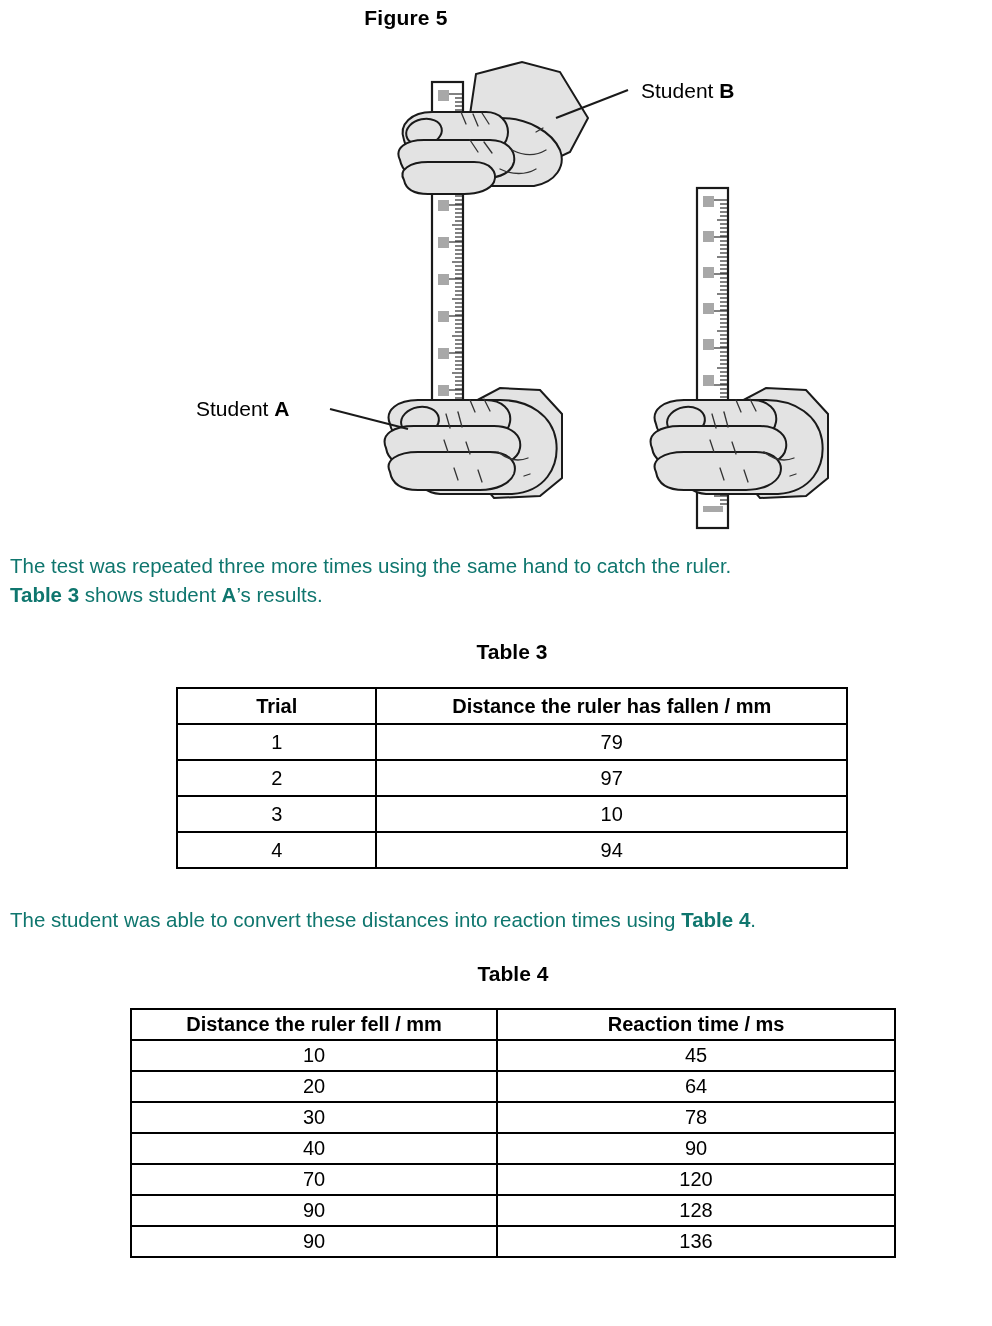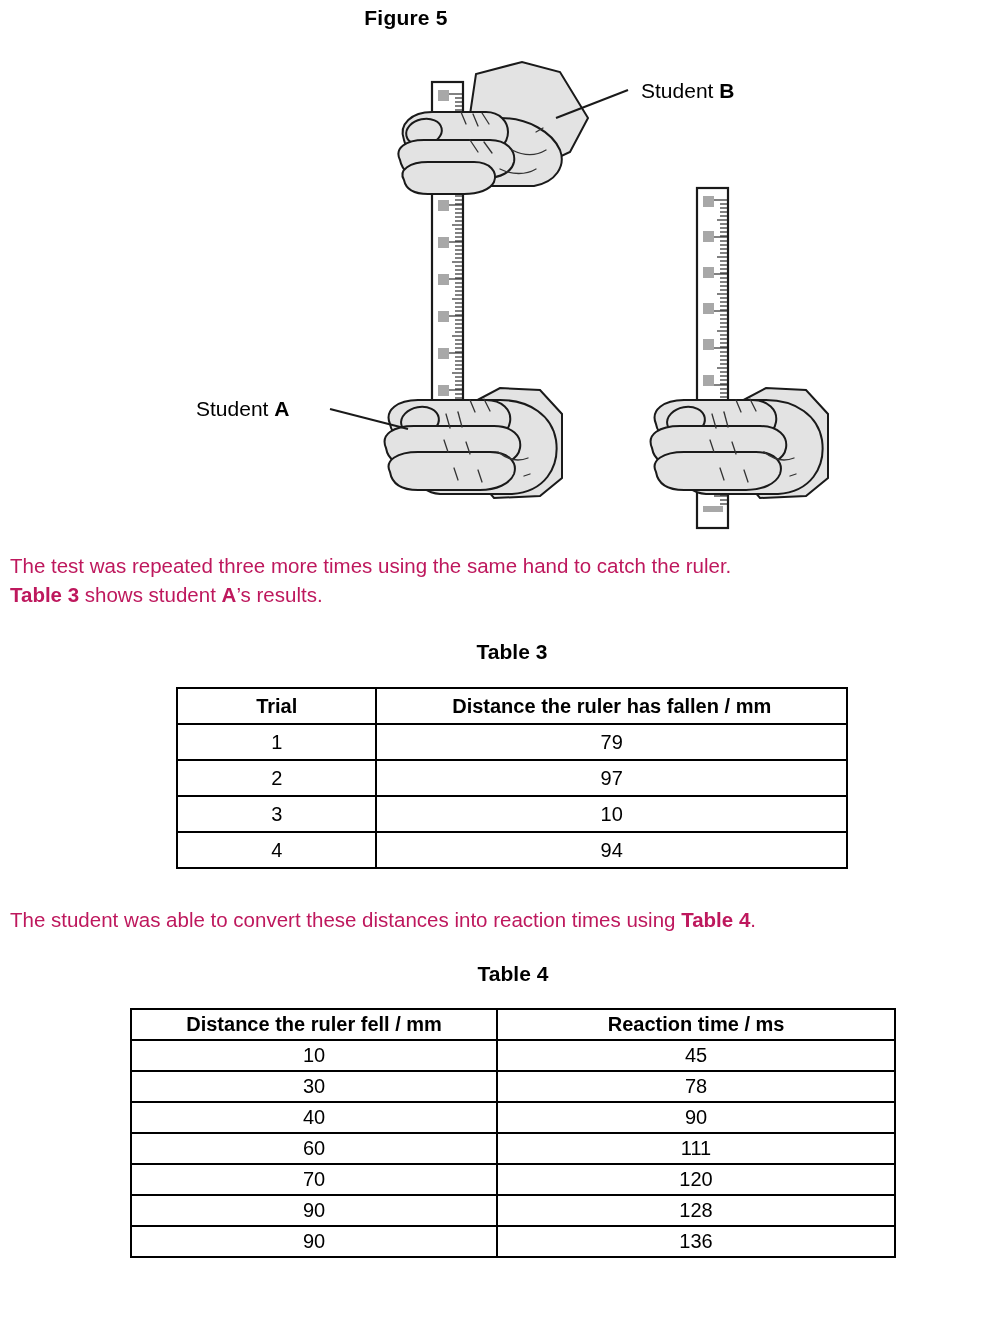--- a/index.html
+++ b/index.html
@@ -47,21 +47,21 @@
   .callout-label .bold {
     font-weight: bold;
   }
 
   
   .para {
     position: absolute;
     left: 10px;
     font-size: 20.5px;
     line-height: 29px;
-    color: #be185d;
+    color: #0f766e;
   }
   #para-1 { top: 551px; width: 960px; }
   #para-2 { top: 905px; width: 975px; }
   .para b { font-weight: bold; }
 
   
   .table-caption {
     position: absolute;
     font-size: 21px;
     font-weight: bold;
@@ -479,32 +479,32 @@
       <th class="col-fell">Distance the ruler fell / mm</th>
       <th class="col-time">Reaction time / ms</th>
     </tr>
   </thead>
   <tbody>
     <tr>
       <td class="col-fell">10</td>
       <td class="col-time">45</td>
     </tr>
     <tr>
+      <td class="col-fell">20</td>
+      <td class="col-time">64</td>
+    </tr>
+    <tr>
       <td class="col-fell">30</td>
       <td class="col-time">78</td>
     </tr>
     <tr>
       <td class="col-fell">40</td>
       <td class="col-time">90</td>
     </tr>
     <tr>
-      <td class="col-fell">60</td>
-      <td class="col-time">111</td>
-    </tr>
-    <tr>
       <td class="col-fell">70</td>
       <td class="col-time">120</td>
     </tr>
     <tr>
       <td class="col-fell">90</td>
       <td class="col-time">128</td>
     </tr>
     <tr>
       <td class="col-fell">90</td>
       <td class="col-time">136</td>

